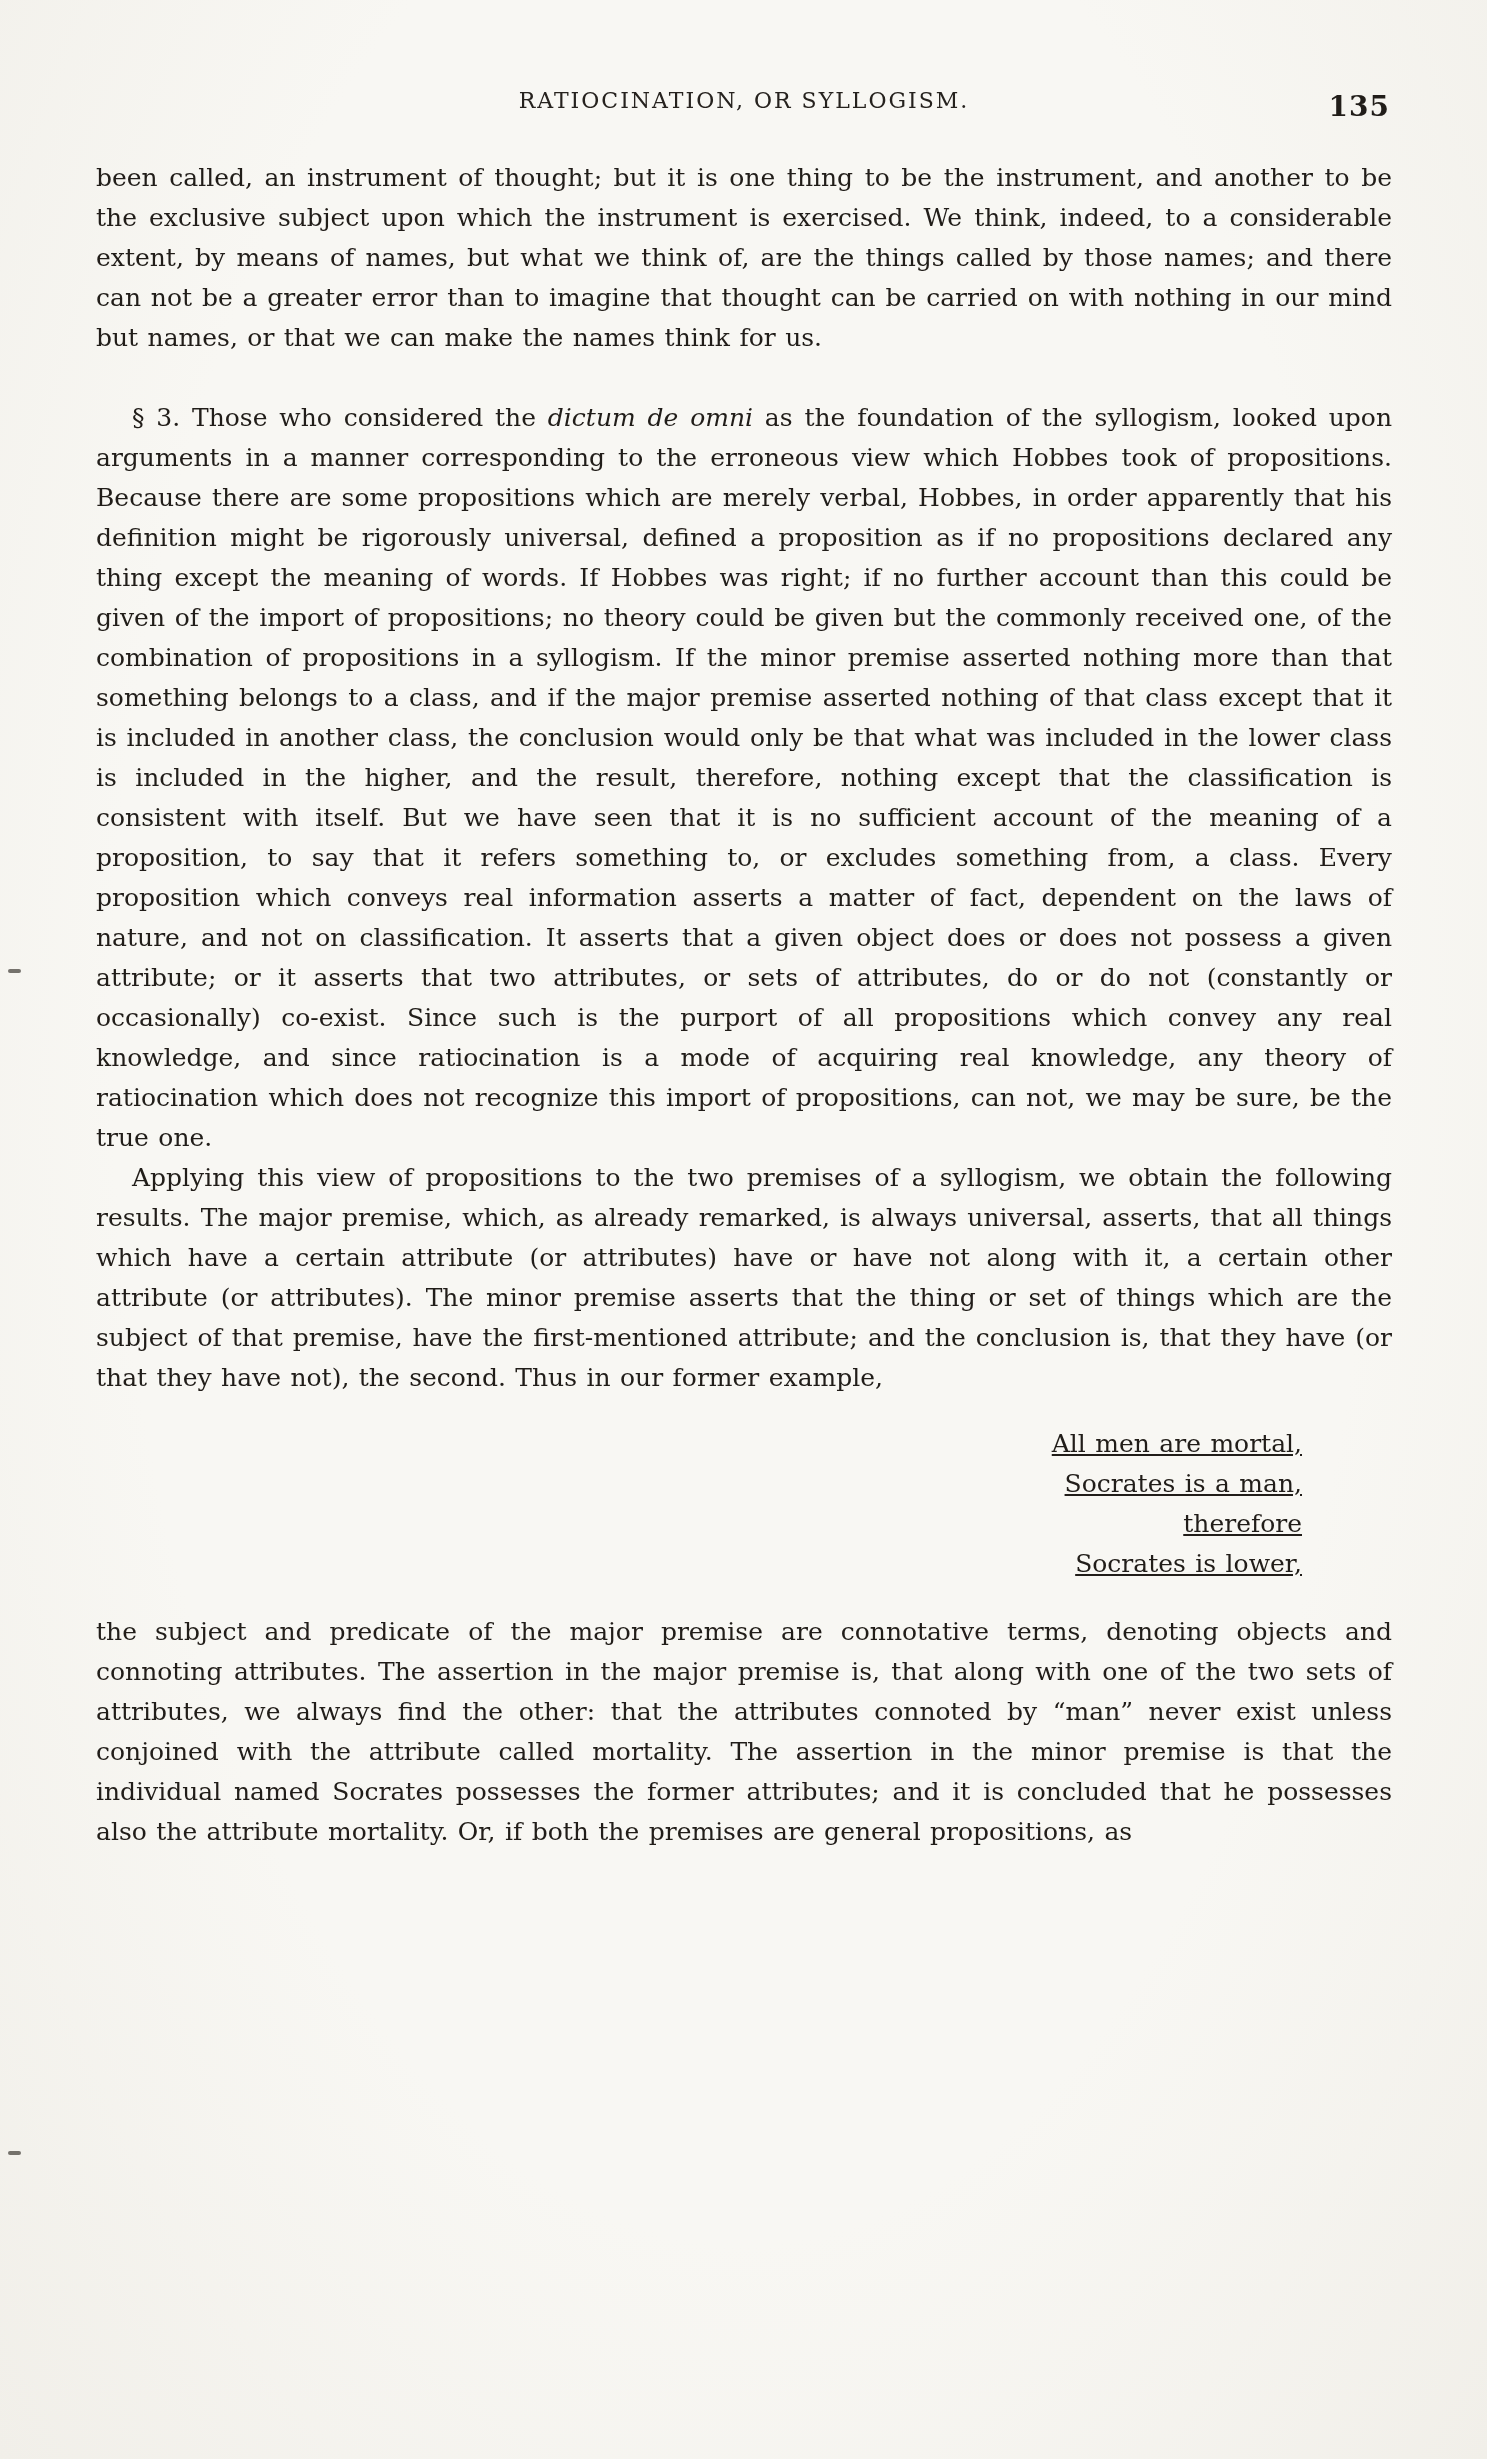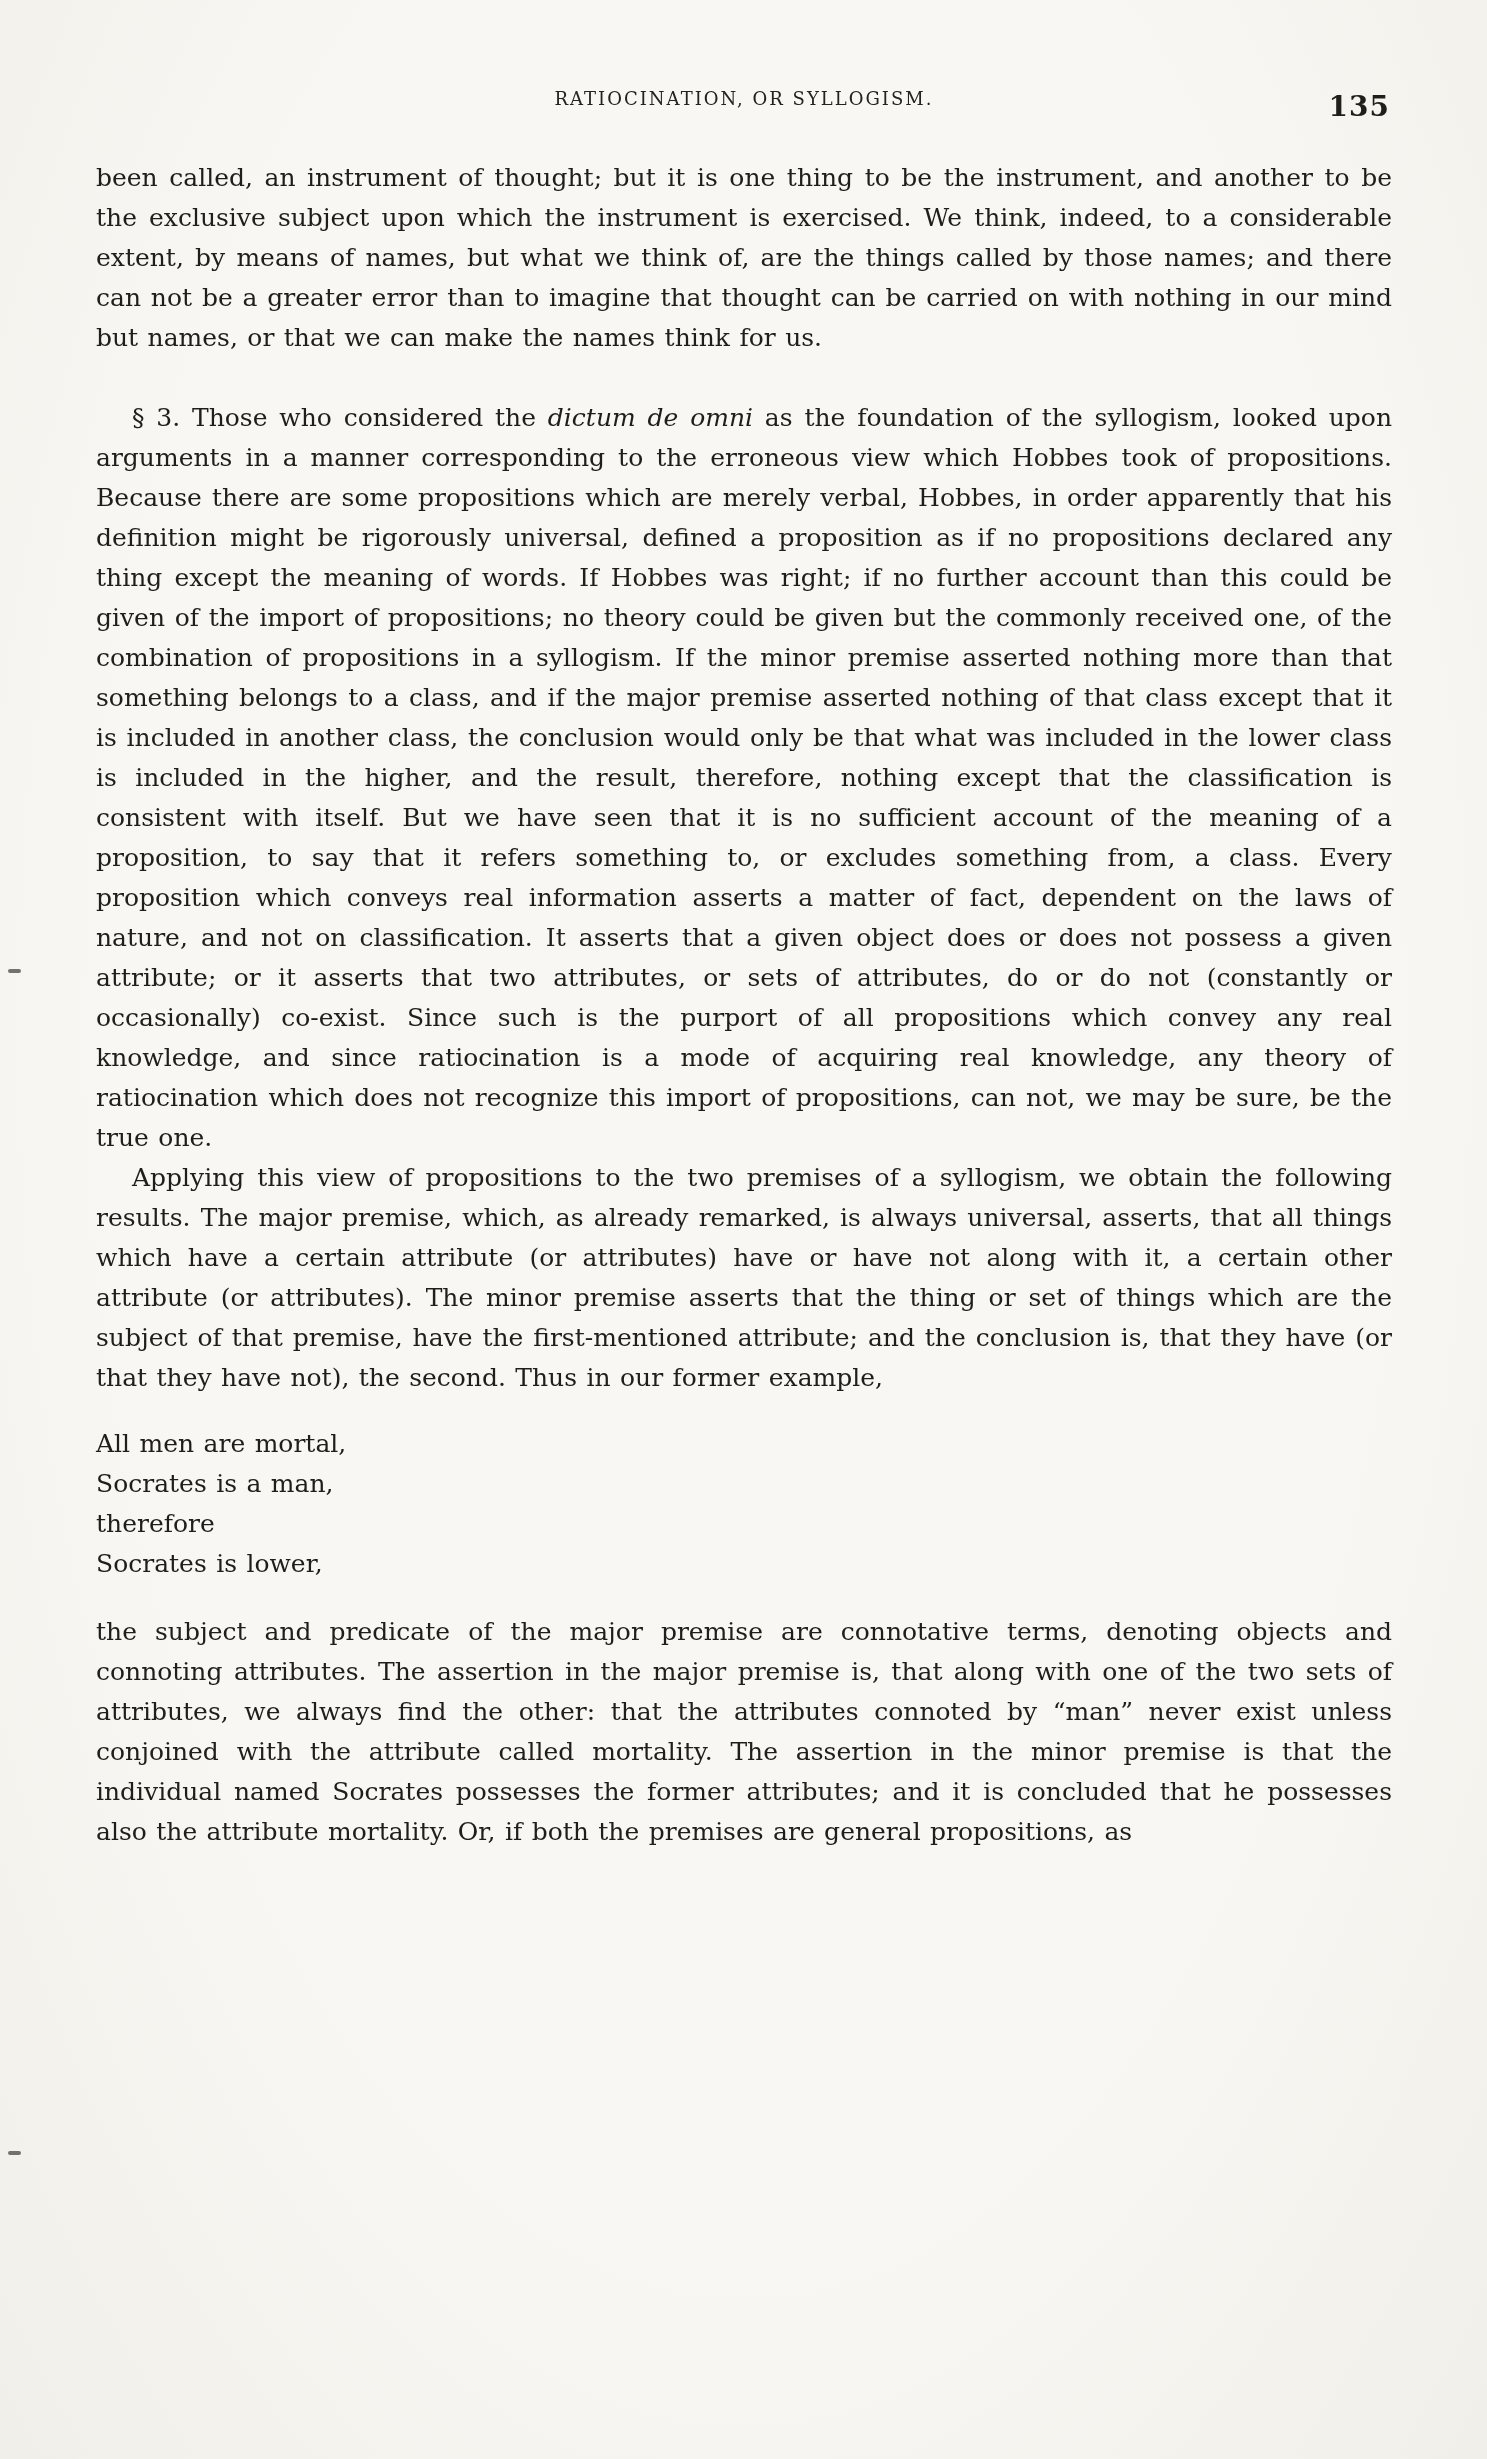--- a/index.html
+++ b/index.html
@@ -20,21 +20,21 @@
     overflow: hidden;
   }
   .page-header {
     position: relative;
     height: 42px;
     margin-bottom: 28px;
   }
   .running-title {
     display: block;
     text-align: center;
-    font-size: 18px;
+    font-size: 22px;
     letter-spacing: 2px;
     color: #26221e;
   }
   .page-number {
     position: absolute;
     right: 2px;
     top: 2px;
     font-size: 28px;
     letter-spacing: 1px;
     font-weight: bold;
@@ -52,22 +52,23 @@
     text-indent: 36px;
   }
   .section-start {
     margin-top: 40px;
   }
   .latin {
     font-style: italic;
   }
   .verse {
     margin: 26px 90px 28px 0;
-    text-align: left;
+    text-align: right;
     line-height: 40px;
+    text-decoration: underline;
   }
   .margin-mark {
     position: absolute;
     left: 8px;
     width: 13px;
     height: 4px;
     background: #4a4540;
     opacity: 0.75;
     border-radius: 2px;
   }

